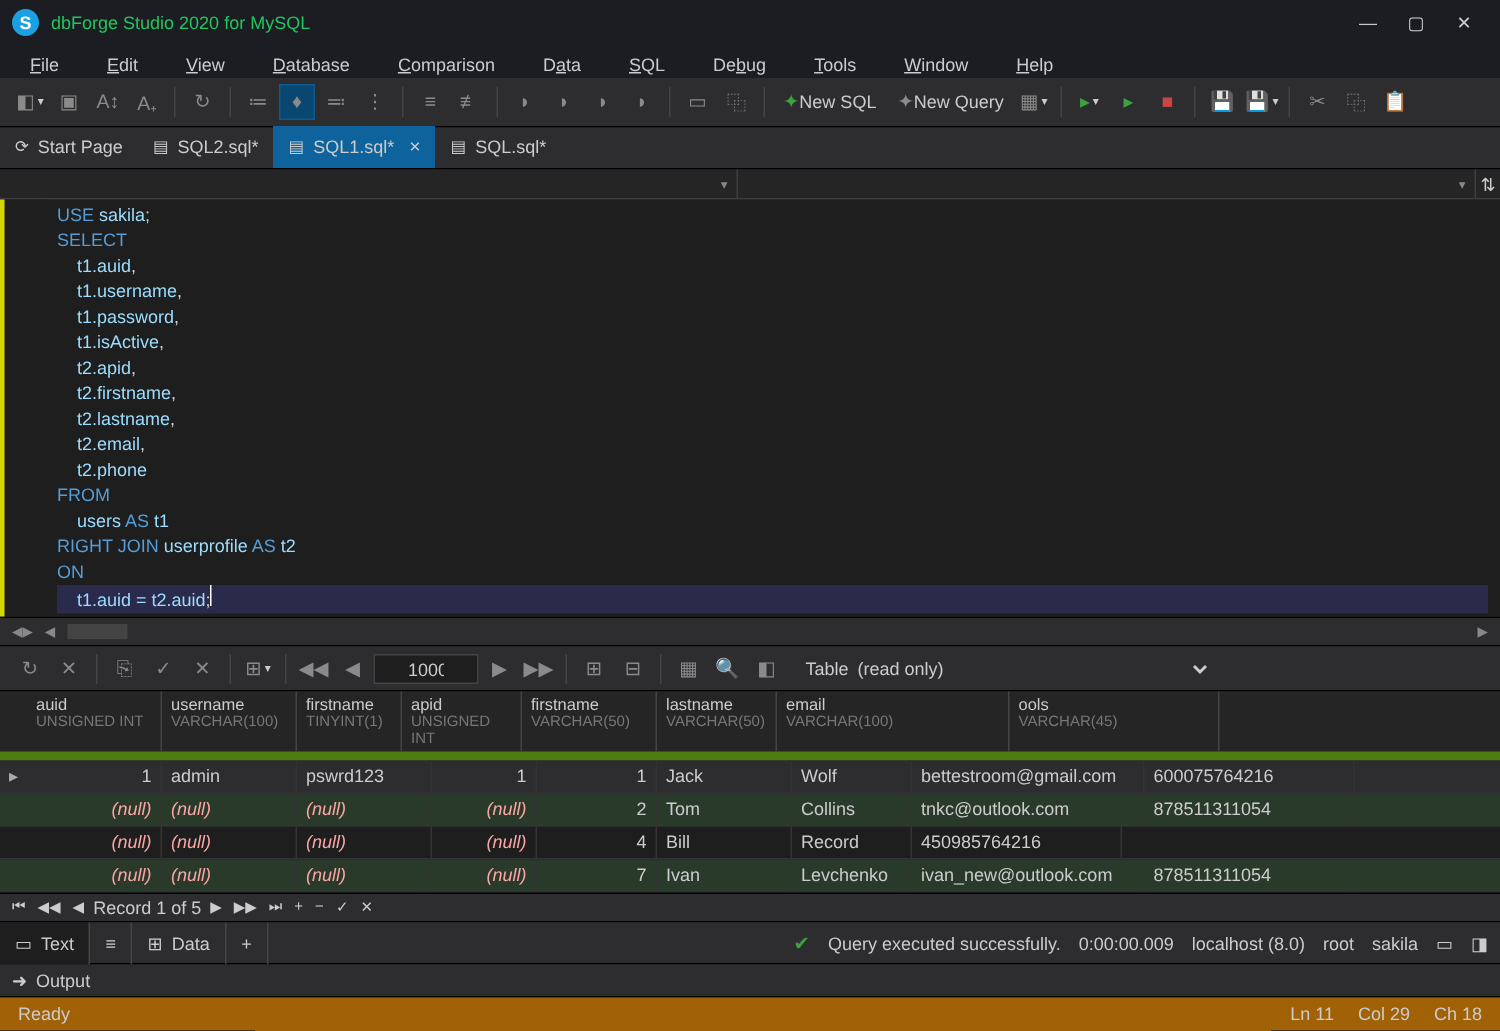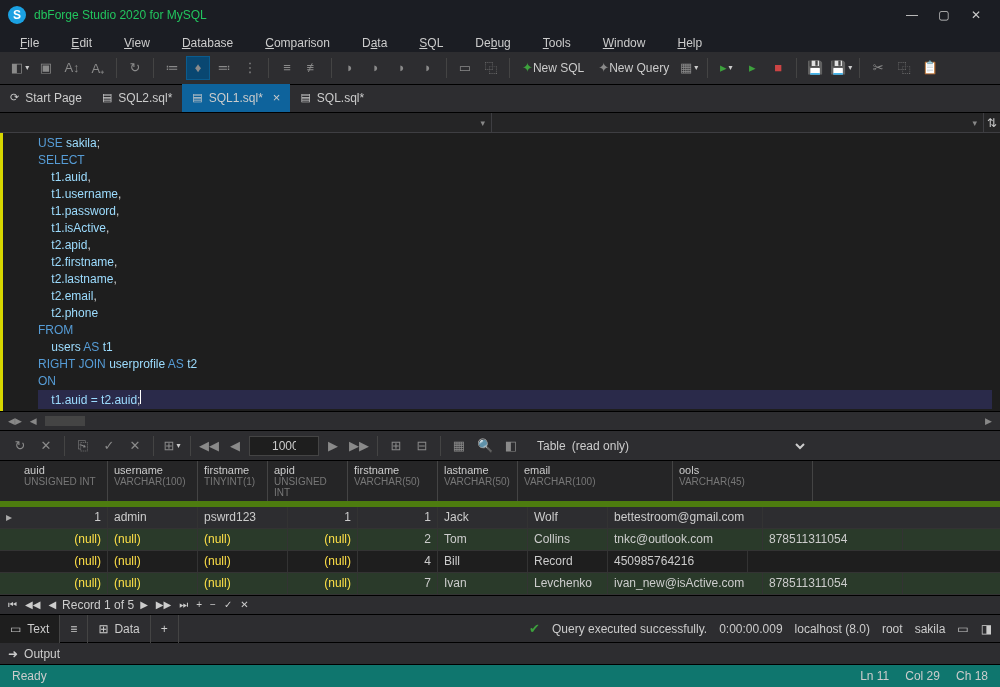--- a/index.html
+++ b/index.html
@@ -46,31 +46,31 @@
 .grid{background:#1e1e1e}
 .ghead{display:flex;background:#252526;border-bottom:6px solid #4d7c0f}
 .gh{padding:3px 6px;border-right:1px solid #444}
 .gh .t{color:#ccc;font-size:11px}
 .gh .s{color:#777;font-size:10px}
 .gr{display:flex;border-bottom:1px solid #333;height:22px;align-items:stretch}
 .gr.odd{background:#2a3a2a}
 .gr.sel{background:#2d2d30}
 .gc{padding:2px 6px;border-right:1px solid #333;display:flex;align-items:center;overflow:hidden;text-overflow:ellipsis;white-space:nowrap}
 .gc.r{justify-content:flex-end}
-.gc.null{color:#fde047;}
+.gc.null{color:#fca5a5;font-style:italic}
 .gmark{width:18px;display:flex;align-items:center;justify-content:center;color:#aaa}
 .nav-bar{height:22px;background:#2d2d30;display:flex;align-items:center;padding:0 6px;gap:4px;border-top:1px solid #000;border-bottom:1px solid #000;font-size:11px;color:#999}
 .nav-bar .nb{cursor:pointer;font-size:10px;padding:0 2px}
 .btabs{height:28px;background:#2d2d30;display:flex;align-items:center;border-bottom:1px solid #000}
 .btab{height:28px;display:flex;align-items:center;padding:0 10px;gap:6px;cursor:pointer;border-right:1px solid #444}
 .btab.active{background:#1e1e1e}
 .status-right{margin-left:auto;display:flex;align-items:center;gap:12px;padding-right:8px}
 .status-right .check{color:#3da13d;font-size:13px}
 .output{height:24px;background:#2d2d30;display:flex;align-items:center;padding:0 8px;gap:6px;border-bottom:1px solid #000}
-.statusbar{height:24px;background:#0f766e;display:flex;align-items:center;padding:0 12px;color:#fff}
+.statusbar{height:24px;background:#a16207;display:flex;align-items:center;padding:0 12px;color:#fff}
 .statusbar .sb-r{margin-left:auto;display:flex;gap:16px}
 .col-auid{width:90px}.col-username{width:90px}.col-password{width:90px}.col-isActive{width:70px}.col-apid{width:80px}.col-firstname{width:90px}.col-lastname{width:80px}.col-email{width:155px}.col-phone{width:140px}
 </style>
 </head>
 <body>
 
 <div class="window">
   <div class="titlebar">
     <div class="logo">S</div>
     <div class="title">dbForge Studio 2020 for MySQL</div>
@@ -241,20 +241,21 @@
         <div class="gr sel">
           <div class="gmark">▸</div>
           <div class="gc col-auid r">1</div>
           <div class="gc col-username ">admin</div>
           <div class="gc col-password ">pswrd123</div>
           <div class="gc col-isActive r">1</div>
           <div class="gc col-apid r">1</div>
           <div class="gc col-firstname ">Jack</div>
           <div class="gc col-lastname ">Wolf</div>
           <div class="gc col-email ">bettestroom@gmail.com</div>
+          <div class="gc col-phone ">600075764216</div>
         </div>
         <div class="gr odd">
           <div class="gmark"></div>
           <div class="gc col-auid r null">(null)</div>
           <div class="gc col-username  null">(null)</div>
           <div class="gc col-password  null">(null)</div>
           <div class="gc col-isActive r null">(null)</div>
           <div class="gc col-apid r">2</div>
           <div class="gc col-firstname ">Tom</div>
           <div class="gc col-lastname ">Collins</div>
@@ -274,21 +275,21 @@
         </div>
         <div class="gr odd">
           <div class="gmark"></div>
           <div class="gc col-auid r null">(null)</div>
           <div class="gc col-username  null">(null)</div>
           <div class="gc col-password  null">(null)</div>
           <div class="gc col-isActive r null">(null)</div>
           <div class="gc col-apid r">7</div>
           <div class="gc col-firstname ">Ivan</div>
           <div class="gc col-lastname ">Levchenko</div>
-          <div class="gc col-email ">ivan_new@isActive.com</div>
+          <div class="gc col-email ">ivan_new@outlook.com</div>
           <div class="gc col-phone ">878511311054</div>
         </div>
       </div>
   </div>
 
   <div class="nav-bar">
     <span class="nb">⏮</span>
     <span class="nb">◀◀</span>
     <span class="nb">◀</span>
     <span>Record 1 of 5</span>

